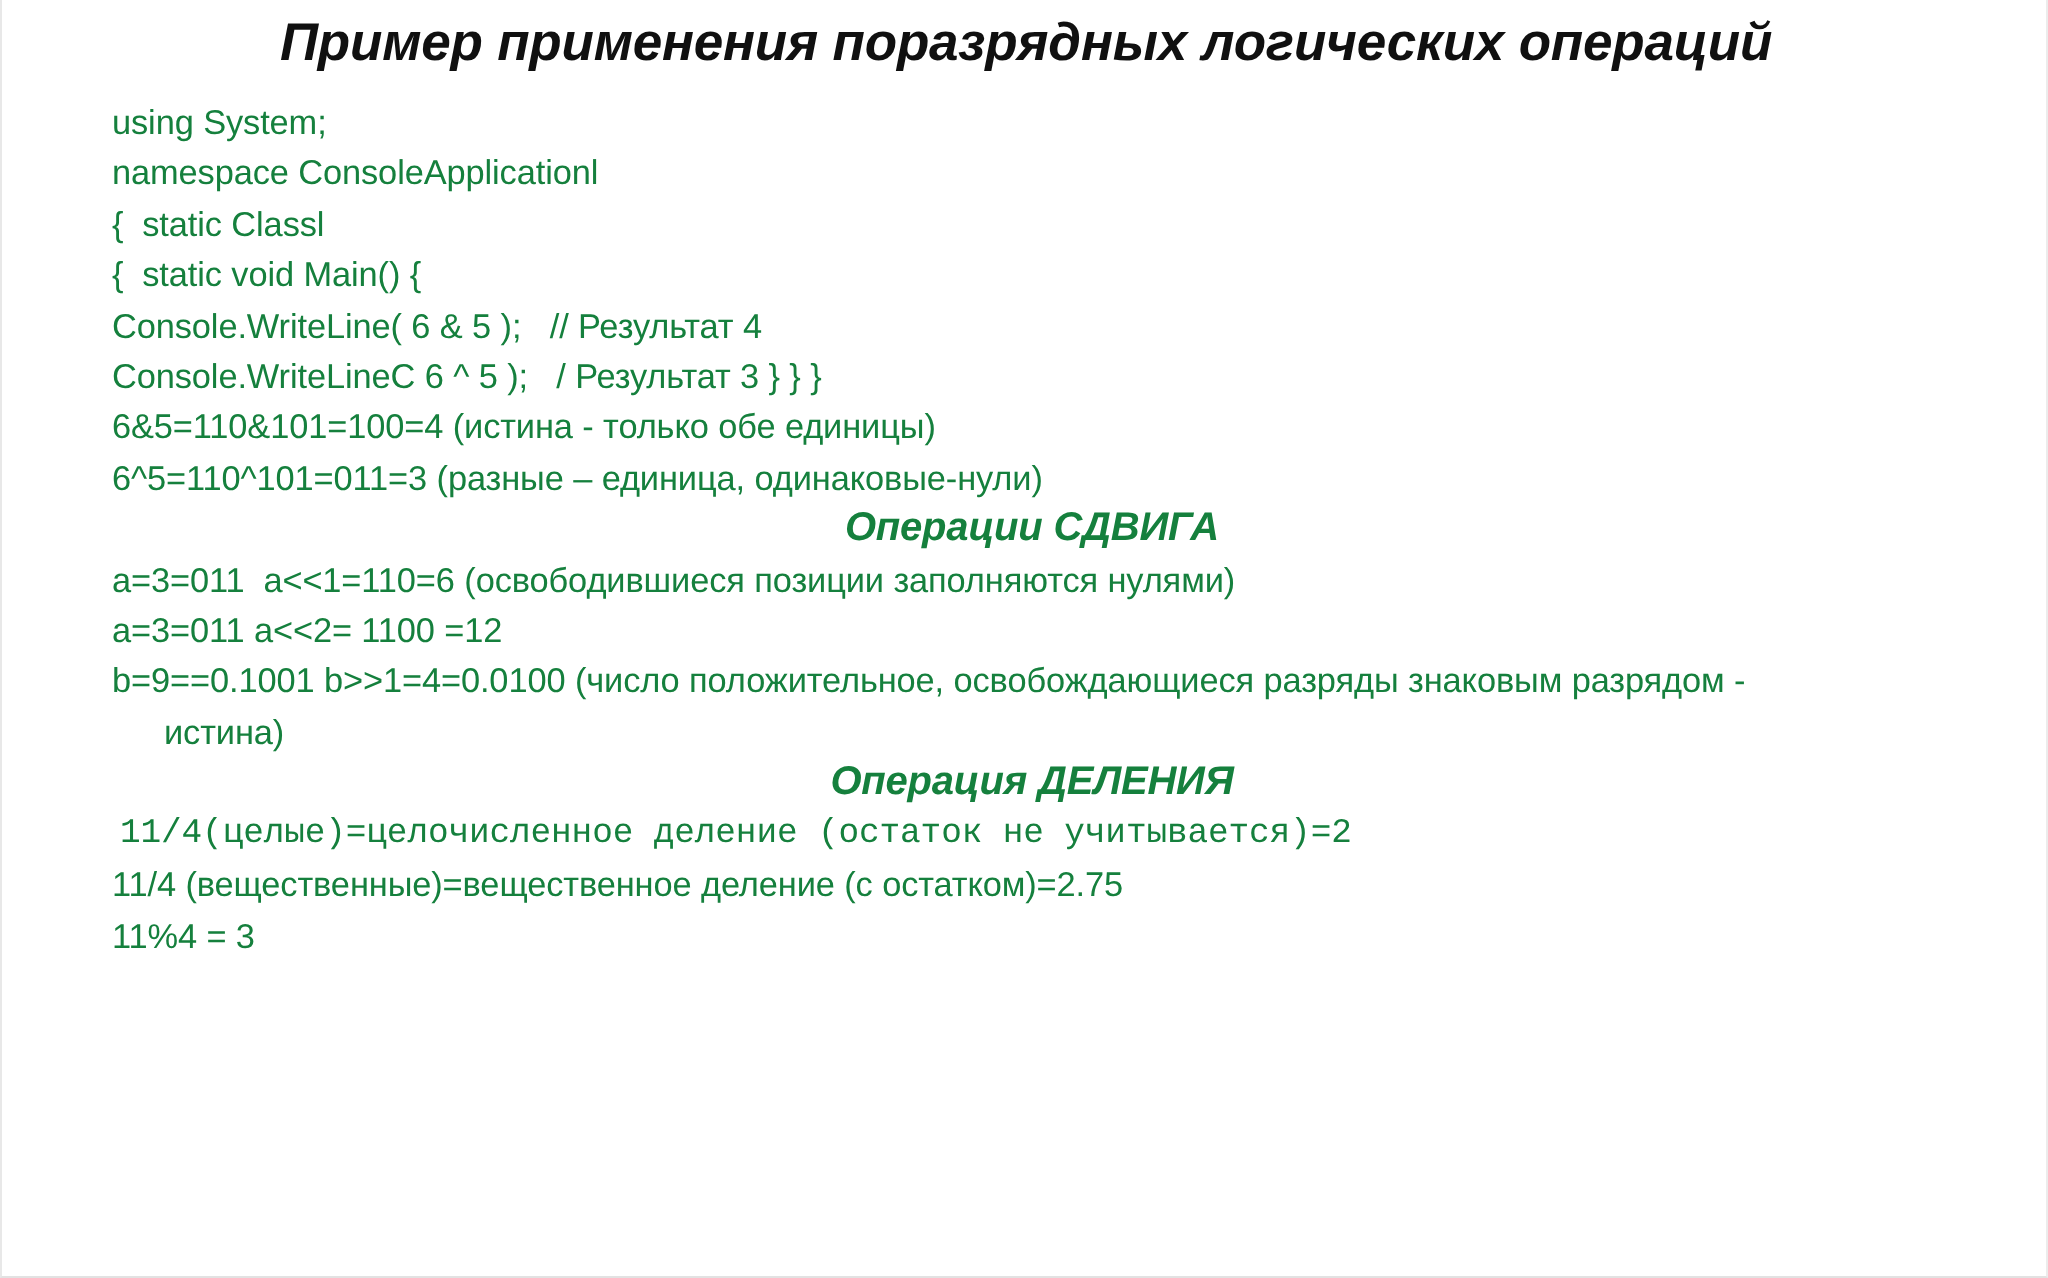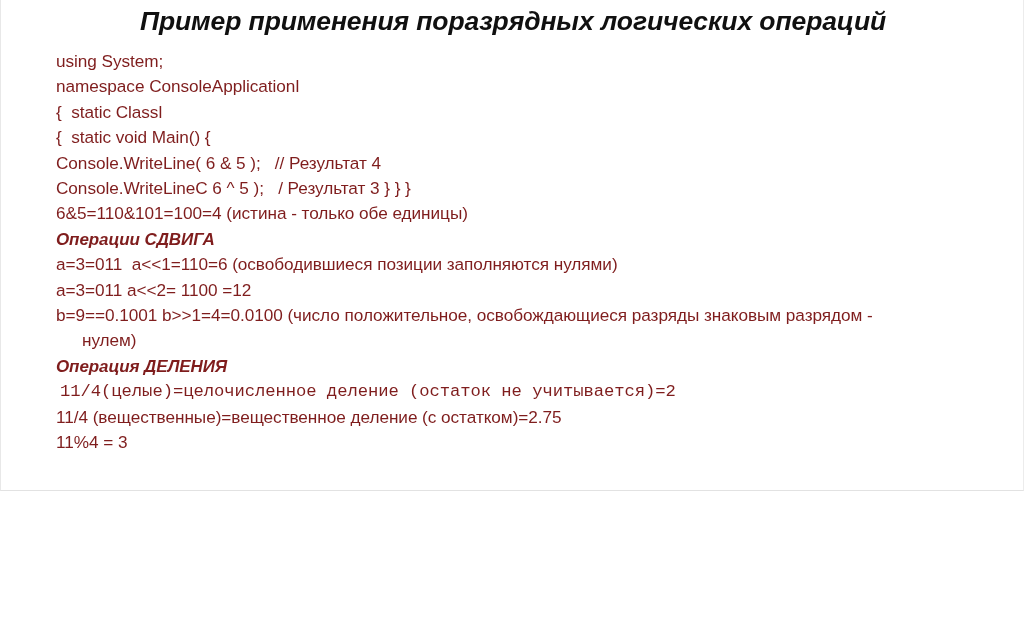--- a/index.html
+++ b/index.html
@@ -14,21 +14,21 @@
     overflow: hidden;
     font-family: "Liberation Sans", "DejaVu Sans", sans-serif;
     color: #161616;
     -webkit-font-smoothing: antialiased;
   }
 
   
   #slide {
     position: relative;
     width: 1024px;
-    height: 491px;
+    height: 639px;
     background: #ffffff;
     box-sizing: border-box;
     border-left: 1px solid #e8e8e8;
     border-right: 1px solid #ececec;
     border-bottom: 1px solid #e2e2e2;
   }
 
   
   #slide-title {
     position: absolute;
@@ -45,44 +45,45 @@
   }
 
   
   #body-block {
     position: absolute;
     left: 55px;
     top: 49px;
     width: 925px;
     font-size: 17.2px;
     line-height: 25.4px;
-    color: #7f1d1d;
+    color: #15803d;
   }
 
   .line {
     white-space: pre;
     letter-spacing: -0.05px;
   }
 
   
   .line.wrap-cont {
     padding-left: 26px;
   }
 
   
   .line.lead-space {
     padding-left: 4px;
     font-family: Liberation Mono, monospace;
   }
 
   
   .heading {
+    text-align: center;
     font-weight: bold;
     font-style: italic;
-    font-size: 17px;
+    font-size: 20px;
     letter-spacing: -0.1px;
     white-space: pre;
     
     width: 920px;
   }
 </style>
 </head>
 <body>
 
 <div id="slide">
@@ -90,24 +91,25 @@
   <div id="slide-title">Пример применения поразрядных логических операций</div>
 
   <div id="body-block">
       <div class="line">using System;</div>
       <div class="line">namespace ConsoleApplicationl</div>
       <div class="line">{  static Classl</div>
       <div class="line">{  static void Main() {</div>
       <div class="line">Console.WriteLine( 6 &amp; 5 );   // Результат 4</div>
       <div class="line">Console.WriteLineC 6 ^ 5 );   / Результат 3 } } }</div>
       <div class="line">6&amp;5=110&amp;101=100=4 (истина - только обе единицы)</div>
+      <div class="line">6^5=110^101=011=3 (разные – единица, одинаковые-нули)</div>
       <div class="heading">Операции СДВИГА</div>
       <div class="line">a=3=011  a&lt;&lt;1=110=6 (освободившиеся позиции заполняются нулями)</div>
       <div class="line">a=3=011 a&lt;&lt;2= 1100 =12</div>
       <div class="line">b=9==0.1001 b&gt;&gt;1=4=0.0100 (число положительное, освобождающиеся разряды знаковым разрядом -</div>
-      <div class="line wrap-cont">нулем)</div>
+      <div class="line wrap-cont">истина)</div>
       <div class="heading">Операция ДЕЛЕНИЯ</div>
       <div class="line lead-space">11/4(целые)=целочисленное деление (остаток не учитывается)=2</div>
       <div class="line">11/4 (вещественные)=вещественное деление (с остатком)=2.75</div>
       <div class="line">11%4 = 3</div>
     </div>
 
 </div>
 
 </body></html>

